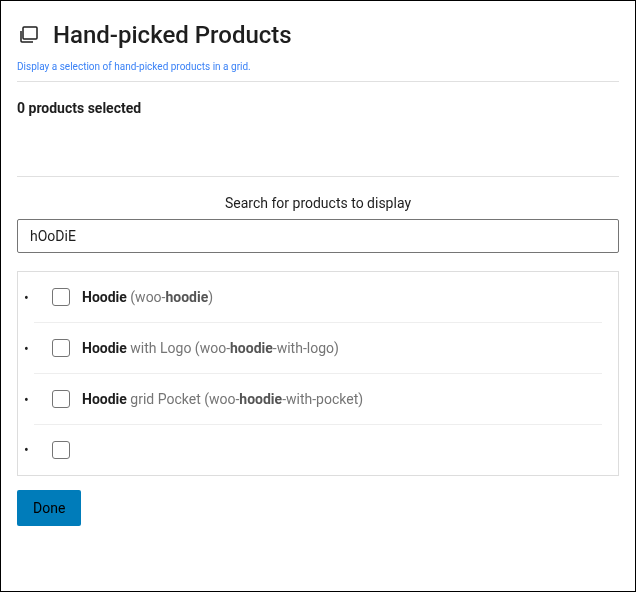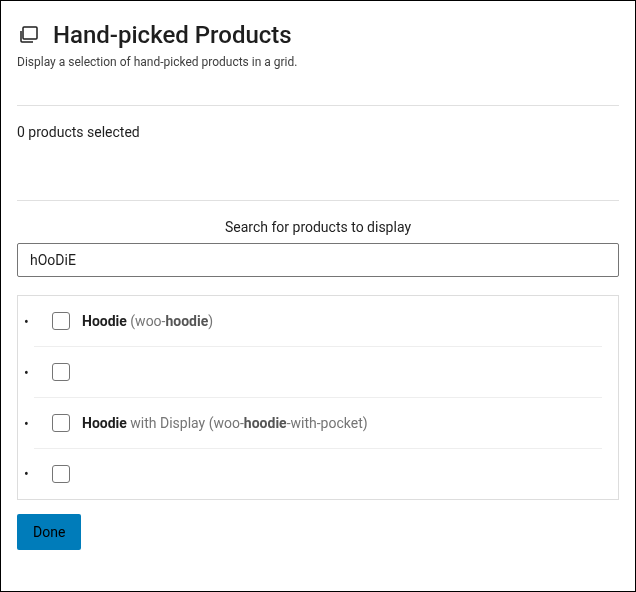--- a/index.html
+++ b/index.html
@@ -13,47 +13,47 @@
       width: 636px;
       height: 592px;
       border: 1px solid #000;
       padding: 20px 16px;
       color: #1e1e1e;
     }
     .header {
       display: flex;
       align-items: center;
       gap: 12px;
-      margin-bottom: 6px;
+      margin-bottom: 12px;
     }
     .header-icon {
       width: 24px;
       height: 24px;
       display: flex;
       align-items: center;
       justify-content: center;
     }
     .title {
       font-size: 24px;
       font-weight: 500;
       color: #1e1e1e;
     }
     .description {
-      font-size: 12px;
-      color: #404040;
-      margin-bottom: 36px;
+      font-size: 10px;
+      color: #3b82f6;
+      margin-bottom: 9px;
     }
     .divider {
       border: none;
       border-top: 1px solid #e0e0e0;
       margin-bottom: 18px;
     }
     .selected-count {
       font-size: 14px;
-      font-weight: 400;
+      font-weight: 700;
       color: #1e1e1e;
       margin-bottom: 60px;
     }
     .search-label {
       font-size: 14px;
       color: #1e1e1e;
       margin-bottom: 8px;
       display: block;
       text-align: center;
     }
@@ -166,27 +166,28 @@
       <span class="bullet">•</span>
       <div class="result-inner">
         <span class="checkbox"></span>
         <span class="product-label"><span class="bold">Hoodie</span><span></span><span> (woo-</span><span class="slug-bold">hoodie</span><span>)</span></span>
       </div>
     </li>
     <li class="result-item">
       <span class="bullet">•</span>
       <div class="result-inner">
         <span class="checkbox"></span>
-      </div>
-    </li>
-    <li class="result-item">
-      <span class="bullet">•</span>
-      <div class="result-inner">
-        <span class="checkbox"></span>
-        <span class="product-label"><span class="bold">Hoodie</span><span> with Display</span><span> (woo-</span><span class="slug-bold">hoodie</span><span>-with-pocket)</span></span>
+        <span class="product-label"><span class="bold">Hoodie</span><span> with Logo</span><span> (woo-</span><span class="slug-bold">hoodie</span><span>-with-logo)</span></span>
+      </div>
+    </li>
+    <li class="result-item">
+      <span class="bullet">•</span>
+      <div class="result-inner">
+        <span class="checkbox"></span>
+        <span class="product-label"><span class="bold">Hoodie</span><span> grid Pocket</span><span> (woo-</span><span class="slug-bold">hoodie</span><span>-with-pocket)</span></span>
       </div>
     </li>
     <li class="result-item">
       <span class="bullet">•</span>
       <div class="result-inner">
         <span class="checkbox"></span>
       </div>
     </li>
   </ul>
 </div>

